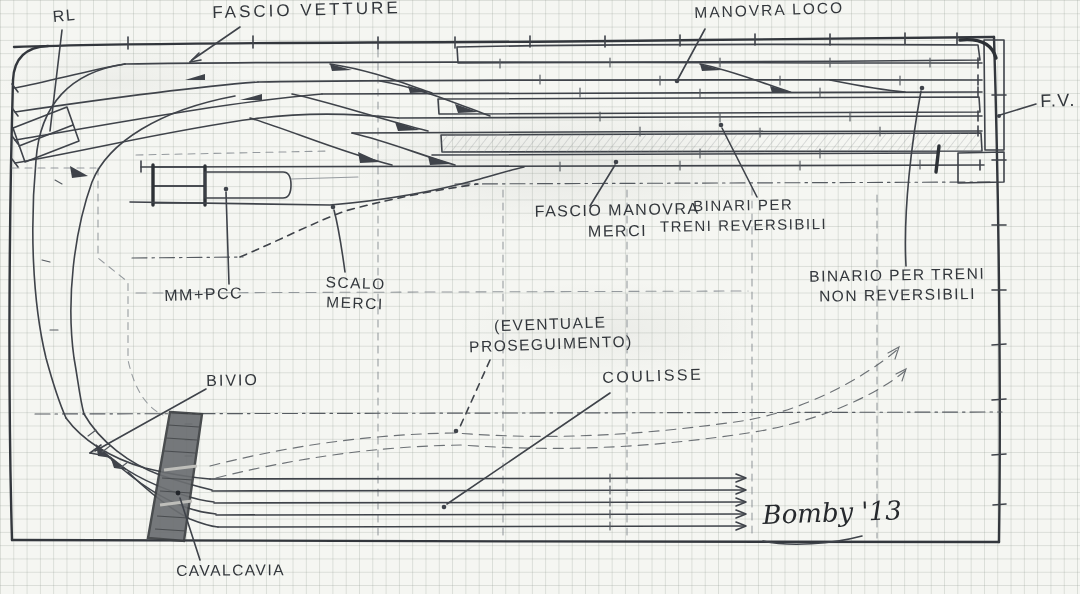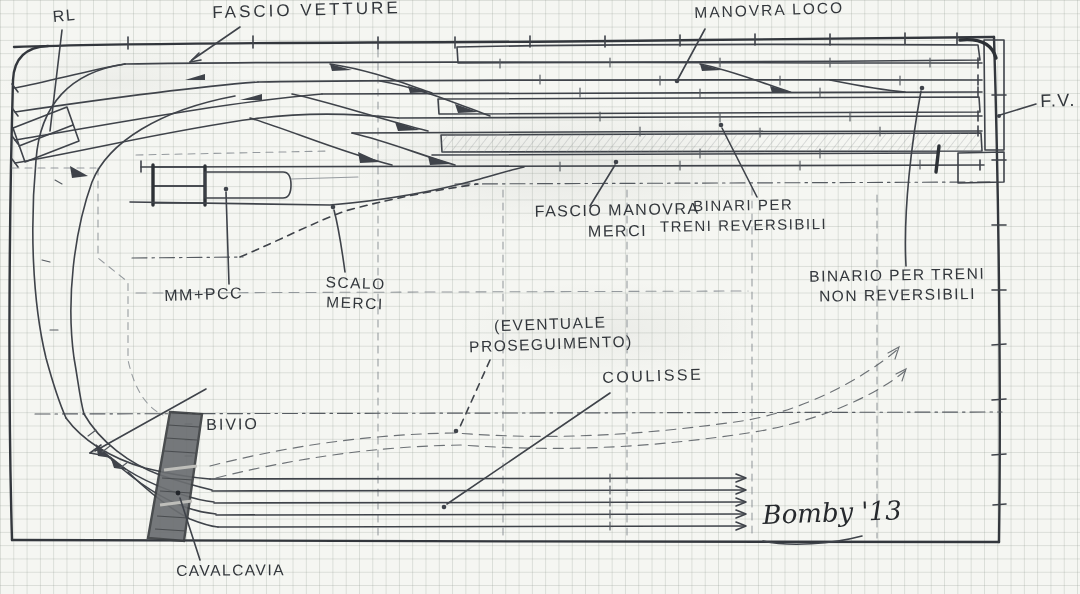--- a/index.html
+++ b/index.html
@@ -333,19 +333,19 @@
 <div class="lbl" style="left:164px;top:286px;font-size:16px;transform:rotate(-2deg);">MM+PCC</div>
 
 <div class="lbl center" style="left:317px;top:272px;width:78px;font-size:15.5px;transform:rotate(2deg);">SCALO
 MERCI</div>
 
 <div class="lbl center" style="left:444px;top:318px;width:212px;font-size:15.5px;transform:rotate(-2deg);">(EVENTUALE
 PROSEGUIMENTO)</div>
 
 <div class="lbl" style="left:602px;top:368px;font-size:16px;letter-spacing:2.5px;transform:rotate(-2deg);">COULISSE</div>
 
-<div class="lbl" style="left:206px;top:371px;font-size:16px;letter-spacing:2px;transform:rotate(-1deg);margin-top:44px;">BIVIO</div>
+<div class="lbl" style="left:206px;top:371px;font-size:16px;letter-spacing:2px;transform:rotate(-1deg);">BIVIO</div>
 
 <div class="lbl" style="left:176px;top:561px;font-size:15.5px;transform:rotate(-0.5deg);">CAVALCAVIA</div>
 
 <div class="sig" style="left:762px;top:500px;transform:rotate(-2deg);">Bomby '13</div>
 
 </div>
 
 </body></html>

